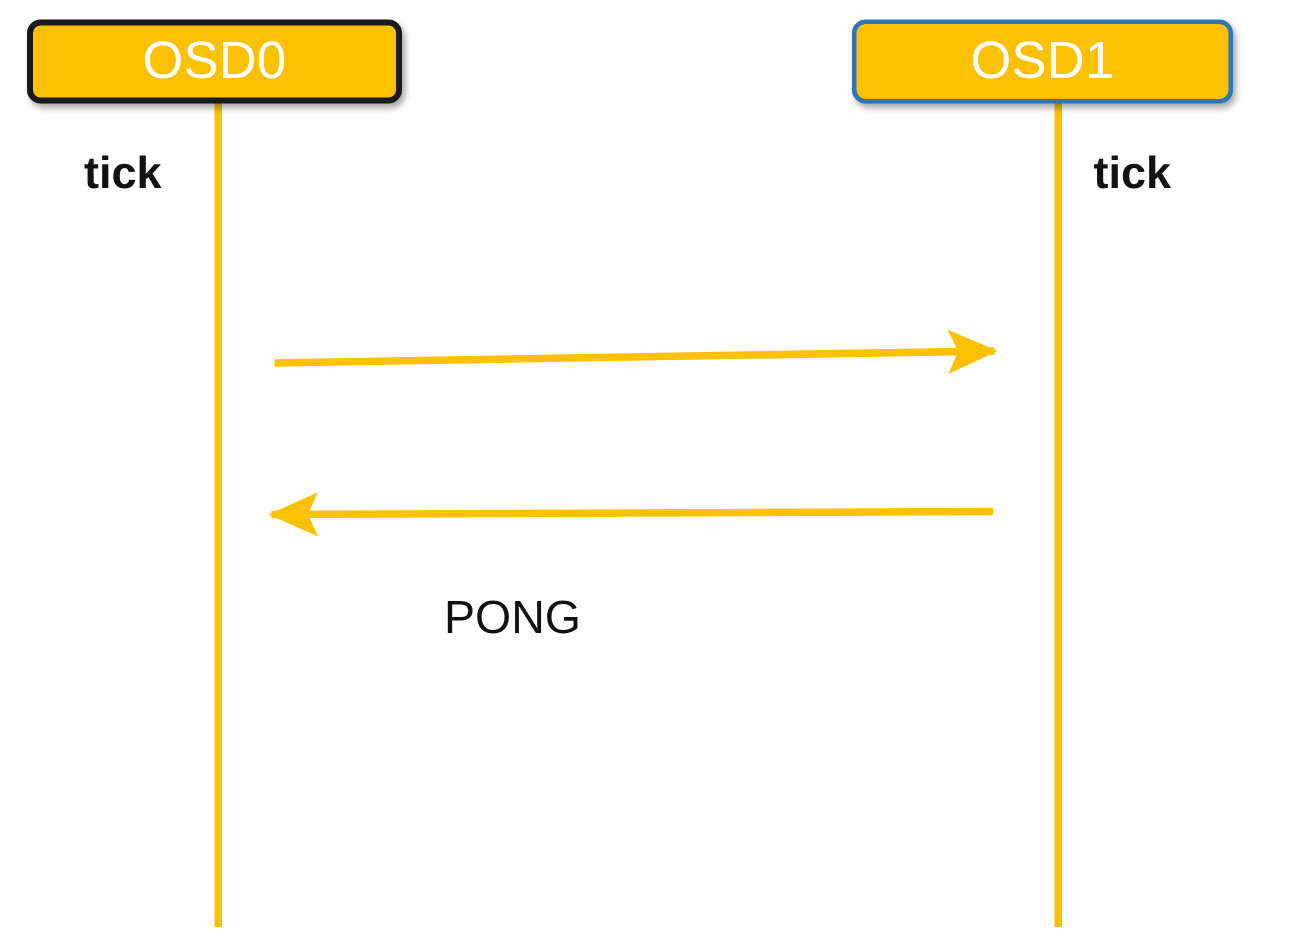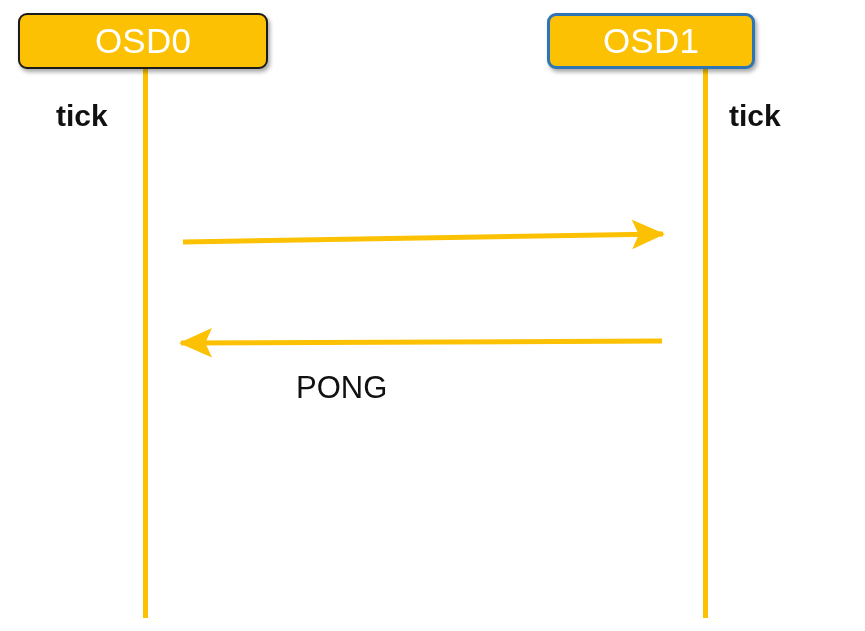--- a/index.html
+++ b/index.html
@@ -37,27 +37,27 @@
     line-height: 1;
     letter-spacing: 0.2px;
     box-shadow: 2px 3px 4px rgba(0, 0, 0, 0.35);
   }
 
   #participant-osd0 {
     left: 18px;
     top: 13px;
     width: 250px;
     height: 56px;
-    border: 2px solid #d946ef;
+    border: 4px solid #d946ef;
   }
 
   #participant-osd1 {
-    left: 547px;
+    left: 568px;
     top: 13px;
-    width: 208px;
+    width: 254px;
     height: 56px;
     border: 3px solid #2e75b6;
   }
 
   .participant-label {
     display: block;
     transform: translateY(-1px);
   }
 
   
@@ -130,15 +130,15 @@
     <span class="participant-label">OSD0</span>
   </div>
 
   <div class="participant" id="participant-osd1" style="background: rgb(251, 193, 2); color: rgb(255, 255, 255); border-color: rgb(46, 117, 182);">
     <span class="participant-label">OSD1</span>
   </div>
 
   <div class="tick-label" id="tick-label-osd0" style="color: rgb(17, 17, 17);">tick</div>
   <div class="tick-label" id="tick-label-osd1" style="color: rgb(17, 17, 17);">tick</div>
 
-  <div class="message-label" id="message-label-pong" style="color: rgb(17, 17, 17);">PONG</div>
+  <div class="message-label" id="message-label-pong" style="color: rgb(17, 17, 17); margin-top: 24px;">PONG</div>
 
 </div>
 
 </body></html>

